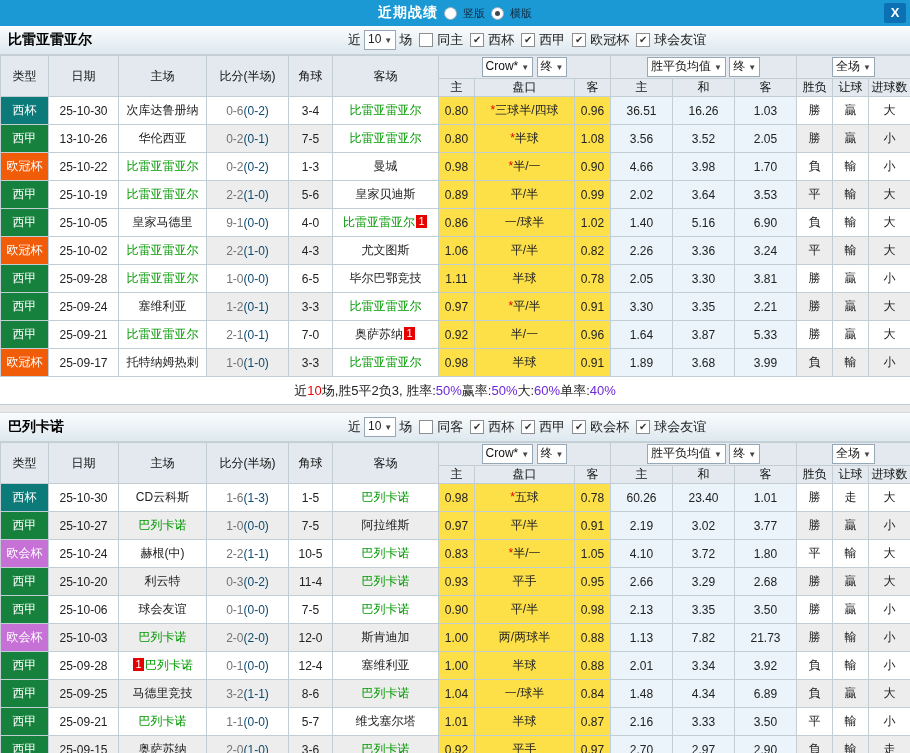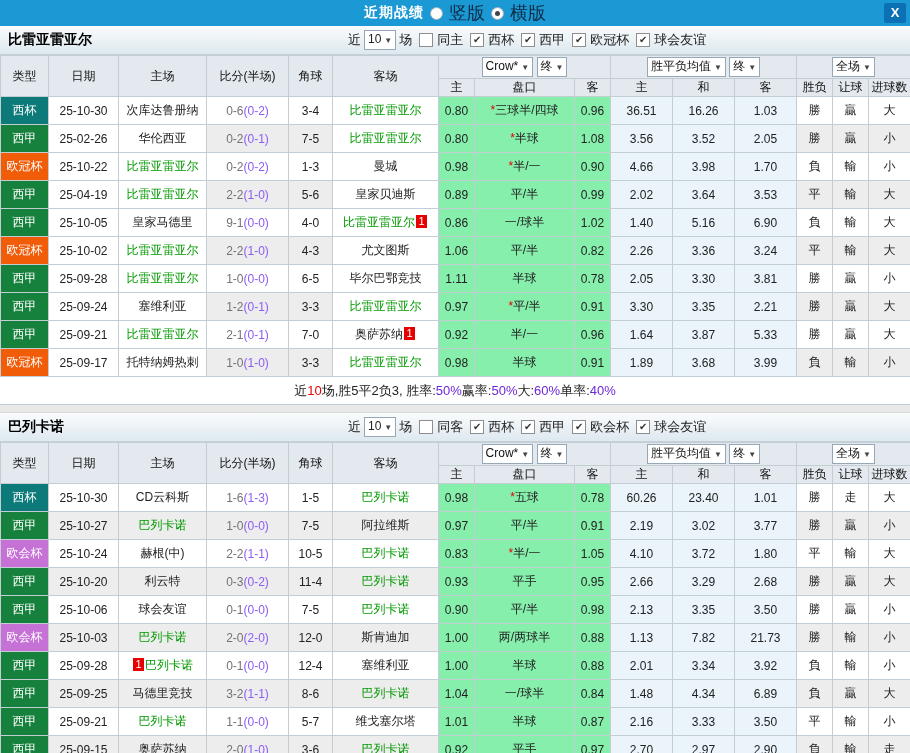--- a/index.html
+++ b/index.html
@@ -5,21 +5,21 @@
   html,body{margin:0;padding:0}
   body{width:910px;height:753px;overflow:hidden;background:#fff;
        font-family:"Liberation Sans","DejaVu Sans",sans-serif;font-size:12px;color:#222}
 
   
   .titlebar{height:26px;background:#1b99d5;position:relative;display:flex;align-items:center;justify-content:center;gap:6px}
   .titlebar .ttl{color:#fff;font-weight:bold;font-size:14px;letter-spacing:1px}
   .radio{width:11px;height:11px;border-radius:50%;background:#fdfdfd;border:1px solid #9db2bd;
          display:inline-flex;align-items:center;justify-content:center;cursor:pointer}
   .radio.on::after{content:"";width:5px;height:5px;border-radius:50%;background:#3f474d}
-  .rlabel{color:#0e2d46;font-size:18px}
+  .rlabel{color:#0e2d46;font-size:11px}
   .closebtn{position:absolute;right:4px;top:3px;width:22px;height:20px;background:#0c70b4;color:#fff;
             text-align:center;line-height:20px;font-weight:bold;border-radius:2px;cursor:pointer;font-size:13px}
 
   
   .teambar{height:28px;background:linear-gradient(#fafcfd,#dde8ef);border-bottom:1px solid #c6d0d7;
            position:relative;display:flex;align-items:center}
   .teambar .tname{font-size:14px;font-weight:bold;margin-left:8px;color:#000}
   .teambar .filters{position:absolute;left:348px;display:flex;align-items:center;gap:3px;font-size:13px;white-space:nowrap}
   .selbox{display:inline-block;background:#fff;border:1px solid #96a8b5;padding:0 3px;line-height:16px;
           font-size:12px;white-space:nowrap;cursor:pointer}
@@ -30,23 +30,23 @@
 
   
   table.matches{border-collapse:collapse;table-layout:fixed;width:910px}
   .matches th,.matches td{border:1px solid #c3cdd4;text-align:center;padding:0;overflow:hidden;white-space:nowrap}
   .matches th{background:#e3e9ee;font-weight:normal;font-size:12px;color:#111}
   .matches thead tr.selrow th{height:22px}
   .matches thead tr.subrow th{height:17px}
   .matches td{height:27px;font-size:12px;color:#222}
   td.c-t{color:#fff}
   .ft{color:#737373}
-  .ht{color:#8b5cf6}
+  .ht{color:#0c4a6e}
   .green{color:#009900}
-  td.c-cream{background:#86efac}
+  td.c-cream{background:#fde047}
   td.c-blue{background:#eaf4fa}
   .star{color:#e60000}
   .res-r{color:#d90000}.res-g{color:#008000}.res-b{color:#1414cc}
   tr.even td.c-s,tr.even td.c-ck,tr.even td.c-r{background:#ededed}
   table.t2 tr.even td.c-d,table.t2 tr.even td.c-h,table.t2 tr.even td.c-a{background:#ededed}
   .badge{display:inline-block;background:#e60000;color:#fff;width:11px;height:13px;line-height:13px;
          font-size:11px;text-align:center;margin:0 1px;vertical-align:1px}
 
   
   .summary{height:27px;border-bottom:1px solid #c3cdd4;display:flex;align-items:center;justify-content:center;font-size:13px}
@@ -139,21 +139,21 @@
           <td class="c-cream">0.96</td>
           <td class="c-blue">36.51</td>
           <td class="c-blue">16.26</td>
           <td class="c-blue">1.03</td>
           <td class="c-r res-r">勝</td>
           <td class="c-r res-r">贏</td>
           <td class="c-r res-r">大</td>
         </tr>
         <tr class="even">
           <td class="c-t" style="background: rgb(22, 129, 60);">西甲</td>
-          <td class="c-d">25-02-26</td>
+          <td class="c-d">13-10-26</td>
           <td class="c-h"><span>华伦西亚</span></td>
           <td class="c-s"><span class="ft">0-2</span><span class="ht">(0-1)</span></td>
           <td class="c-ck">7-5</td>
           <td class="c-a"><span class="green">比雷亚雷亚尔</span></td>
           <td class="c-cream">0.80</td>
           <td class="c-cream"><span class="star">*</span><span>半球</span></td>
           <td class="c-cream">1.08</td>
           <td class="c-blue">3.56</td>
           <td class="c-blue">3.52</td>
           <td class="c-blue">2.05</td>
@@ -173,21 +173,21 @@
           <td class="c-cream">0.90</td>
           <td class="c-blue">4.66</td>
           <td class="c-blue">3.98</td>
           <td class="c-blue">1.70</td>
           <td class="c-r res-g">負</td>
           <td class="c-r res-g">輸</td>
           <td class="c-r res-g">小</td>
         </tr>
         <tr class="even">
           <td class="c-t" style="background: rgb(22, 129, 60);">西甲</td>
-          <td class="c-d">25-04-19</td>
+          <td class="c-d">25-10-19</td>
           <td class="c-h"><span class="green">比雷亚雷亚尔</span></td>
           <td class="c-s"><span class="ft">2-2</span><span class="ht">(1-0)</span></td>
           <td class="c-ck">5-6</td>
           <td class="c-a"><span>皇家贝迪斯</span></td>
           <td class="c-cream">0.89</td>
           <td class="c-cream"><span>平/半</span></td>
           <td class="c-cream">0.99</td>
           <td class="c-blue">2.02</td>
           <td class="c-blue">3.64</td>
           <td class="c-blue">3.53</td>

